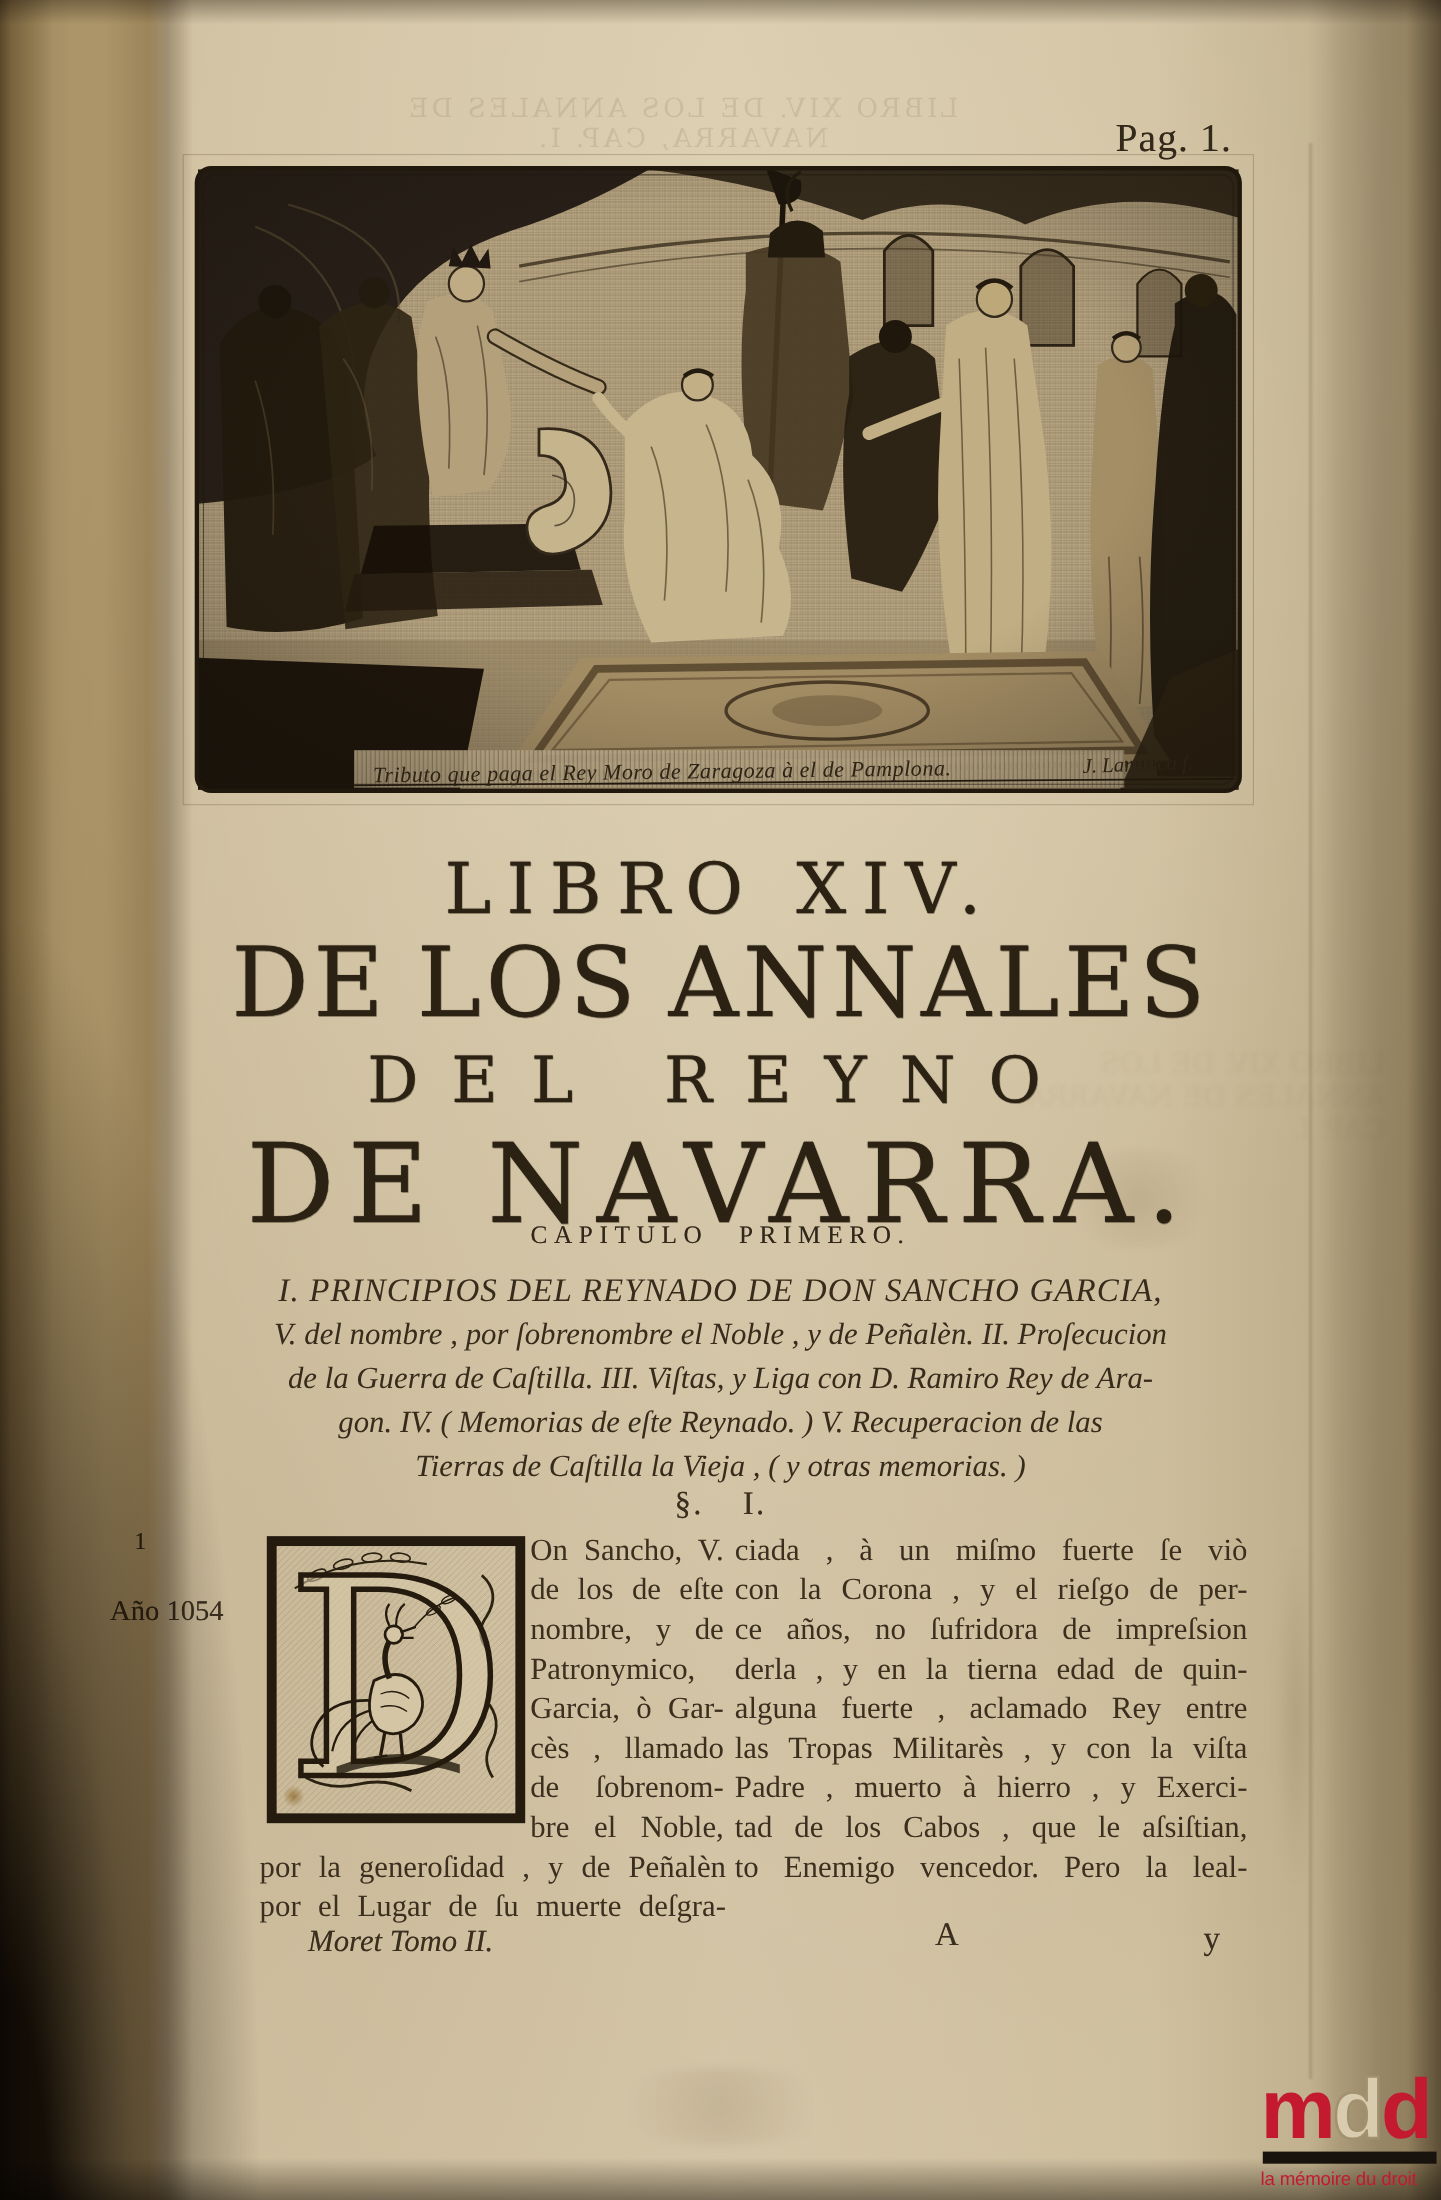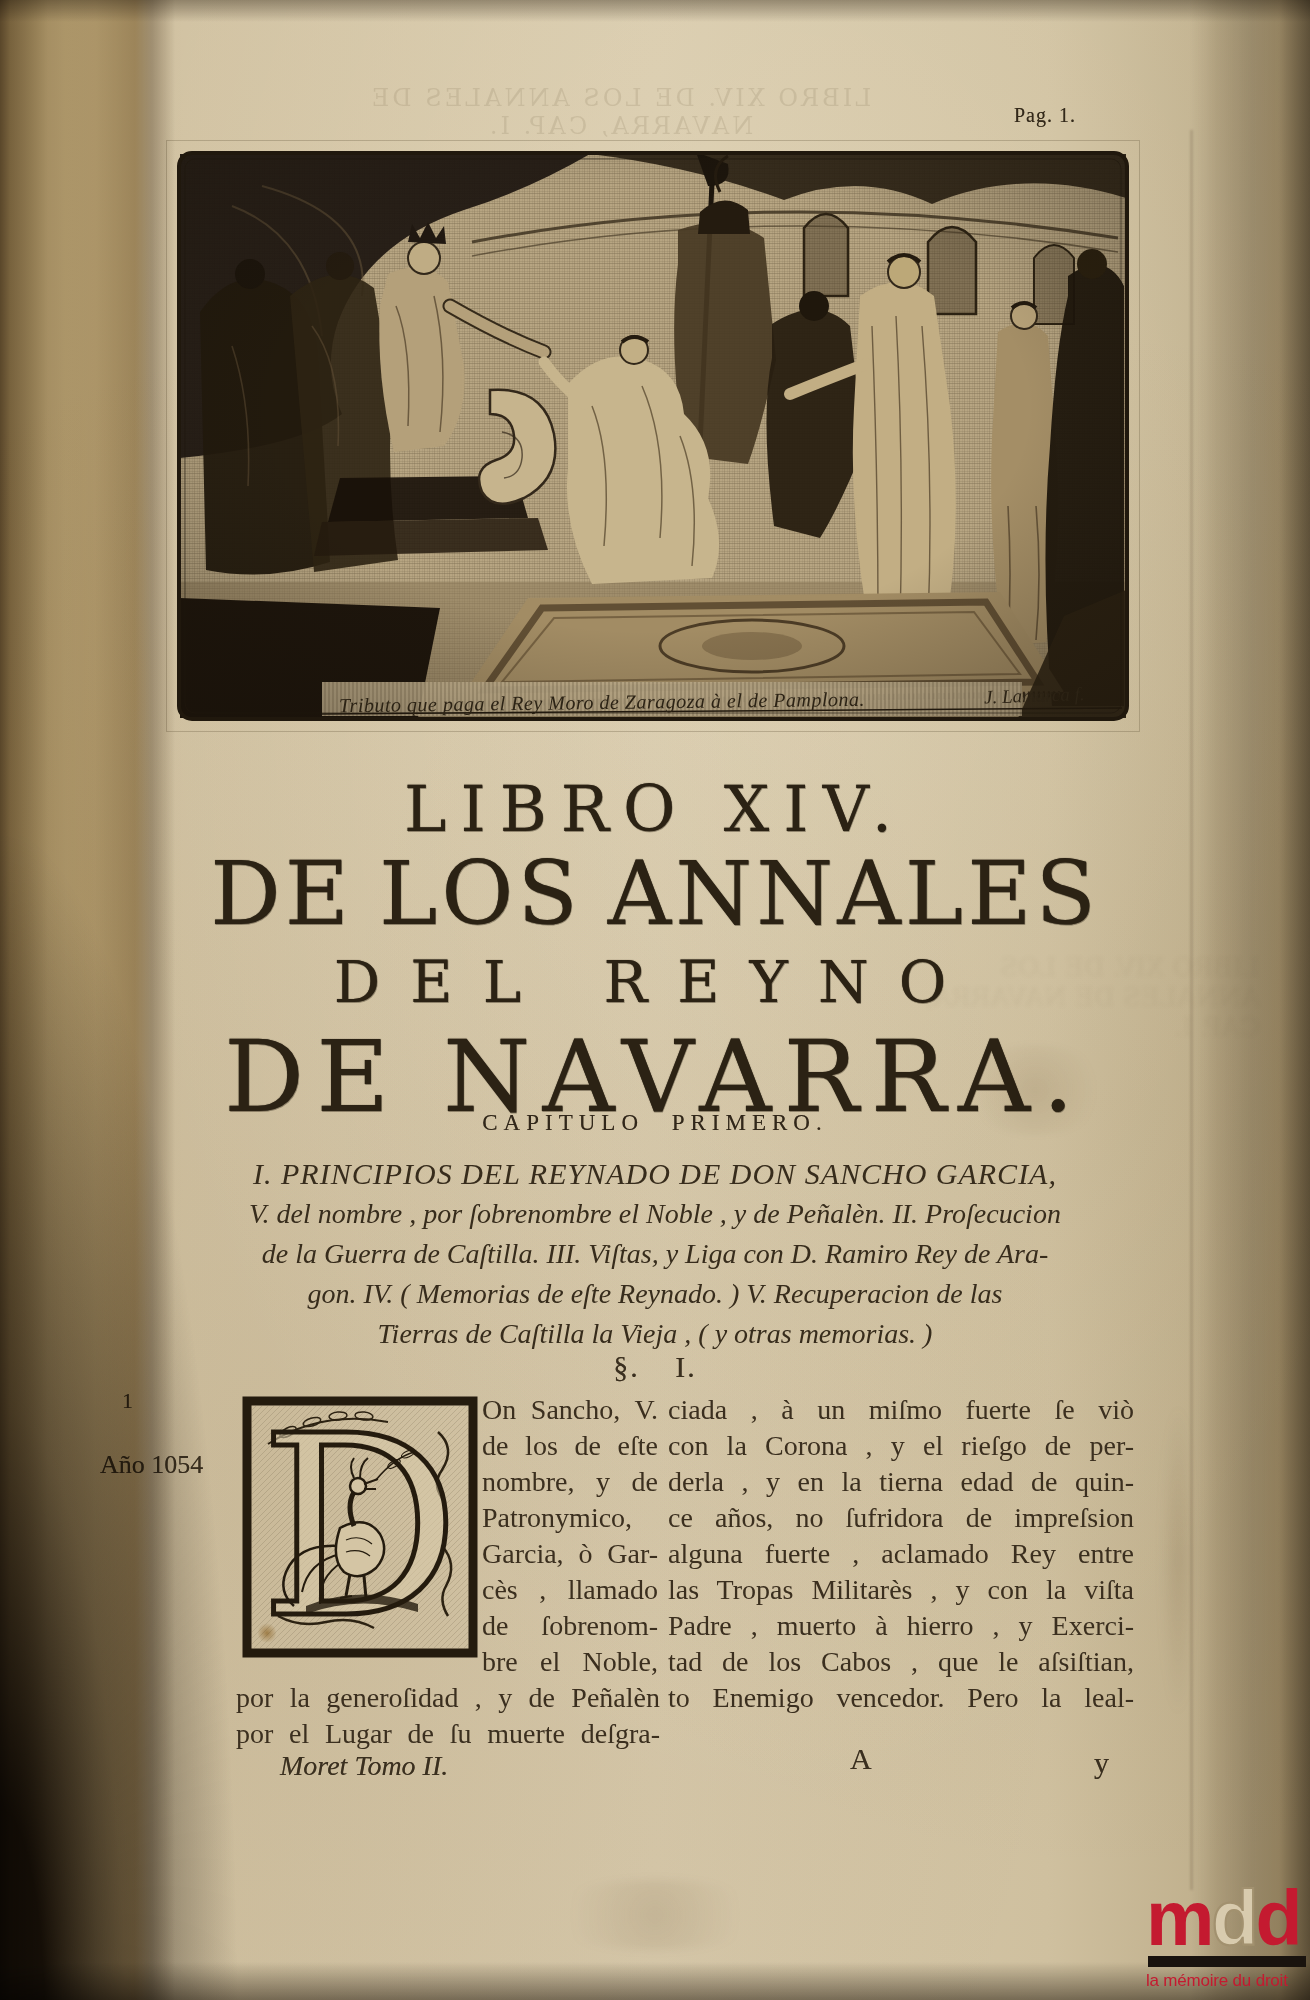--- a/index.html
+++ b/index.html
@@ -37,21 +37,21 @@
   .bleed{position:absolute;transform:scaleX(-1);color:#6f5f41;font-family:"DejaVu Serif",serif;}
   #bleed1{left:320px;top:84px;width:600px;text-align:center;font-size:24px;letter-spacing:3px;opacity:0.15;filter:blur(0.7px);}
   #bleed2{left:880px;top:952px;width:380px;font-size:26px;opacity:0.07;filter:blur(2px);}
   
   #plate{position:absolute;left:172px;top:146px;width:962px;height:580px;outline:1px solid rgba(101,86,58,0.30);outline-offset:5px;}
   #plate svg{position:absolute;left:0;top:0;}
   #plate-caption{position:absolute;left:110px;top:545px;width:640px;text-align:center;
     font-style:italic;font-size:20px;color:#2c2315;letter-spacing:0.5px;transform:rotate(-0.7deg);white-space:nowrap;}
   #plate-sig{position:absolute;left:812px;top:538px;width:150px;font-style:italic;font-size:19px;color:#2c2315;transform:rotate(-2deg);white-space:nowrap;}
   
-  #pagenum{left:1014px;top:104px;font-size:20px;letter-spacing:1px;color:#33291a;}
+  #pagenum{left:1014px;top:104px;font-size:36px;letter-spacing:1px;color:#33291a;}
   #title1{top:772px;font-size:64px;letter-spacing:14px;}
   #title2{top:842px;font-size:88px;letter-spacing:4px;word-spacing:-6px;}
   #title3{top:948px;font-size:58px;letter-spacing:30px;word-spacing:4px;}
   #title4{top:1018px;font-size:100px;letter-spacing:12px;word-spacing:-2px;}
   #chapter{top:1110px;font-size:23px;letter-spacing:6px;word-spacing:16px;color:#31271a;}
   
   #summary{position:absolute;left:170px;top:1154px;width:970px;text-align:center;
     font-style:italic;color:#372c1c;}
   #summary .sline{height:40px;line-height:40px;font-size:28px;white-space:nowrap;}
   #summary .sline.first{font-size:30px;letter-spacing:1px;}
@@ -258,22 +258,22 @@
   </div>
   <div id="col-left-full" class="bodytxt">
     <div class="line">por la generoſidad , y de Peñalèn</div>
     <div class="line">por el Lugar de ſu muerte deſgra-</div>
   </div>
   <div class="t" id="moret">Moret Tomo II.</div>
 
   <div id="col-right" class="bodytxt">
     <div class="line">ciada , à un miſmo fuerte ſe viò</div>
     <div class="line">con la Corona , y el rieſgo de per-</div>
+    <div class="line">ce años, no ſufridora de impreſsion</div>
     <div class="line">derla , y en la tierna edad de quin-</div>
-    <div class="line">ce años, no ſufridora de impreſsion</div>
     <div class="line">alguna fuerte , aclamado Rey entre</div>
     <div class="line">las Tropas Militarès , y con la viſta</div>
     <div class="line">Padre , muerto à hierro , y Exerci-</div>
     <div class="line">tad de los Cabos , que le aſsiſtian,</div>
     <div class="line">to Enemigo vencedor. Pero la leal-</div>
   </div>
   <div class="t" id="sigmark">A</div>
   <div class="t" id="catchword">y</div>
 
   <div class="stain" id="stain1"></div>

